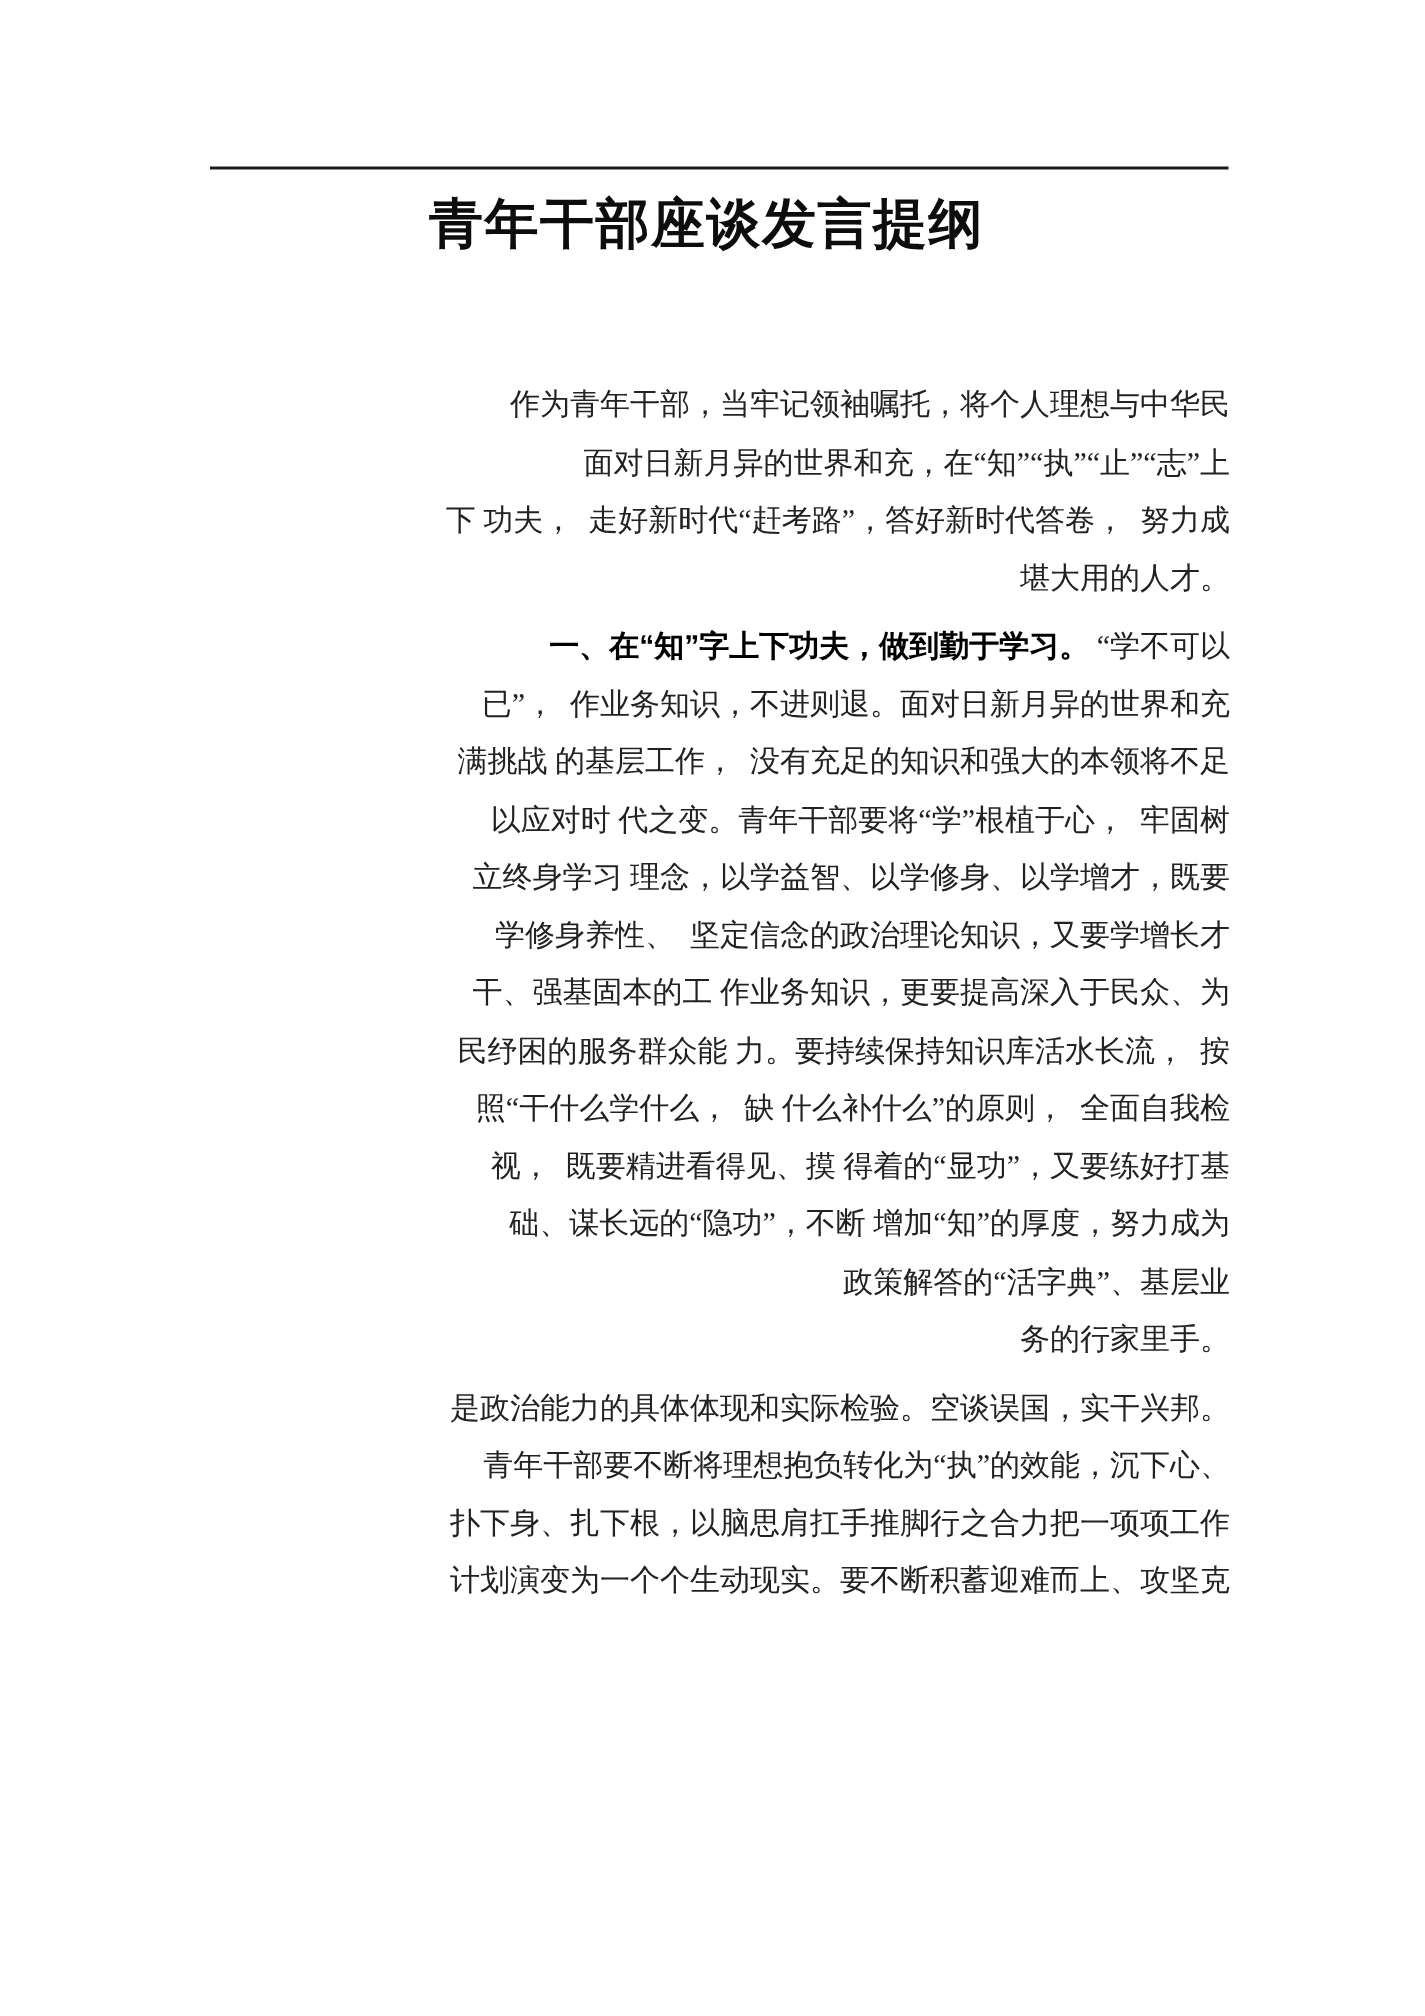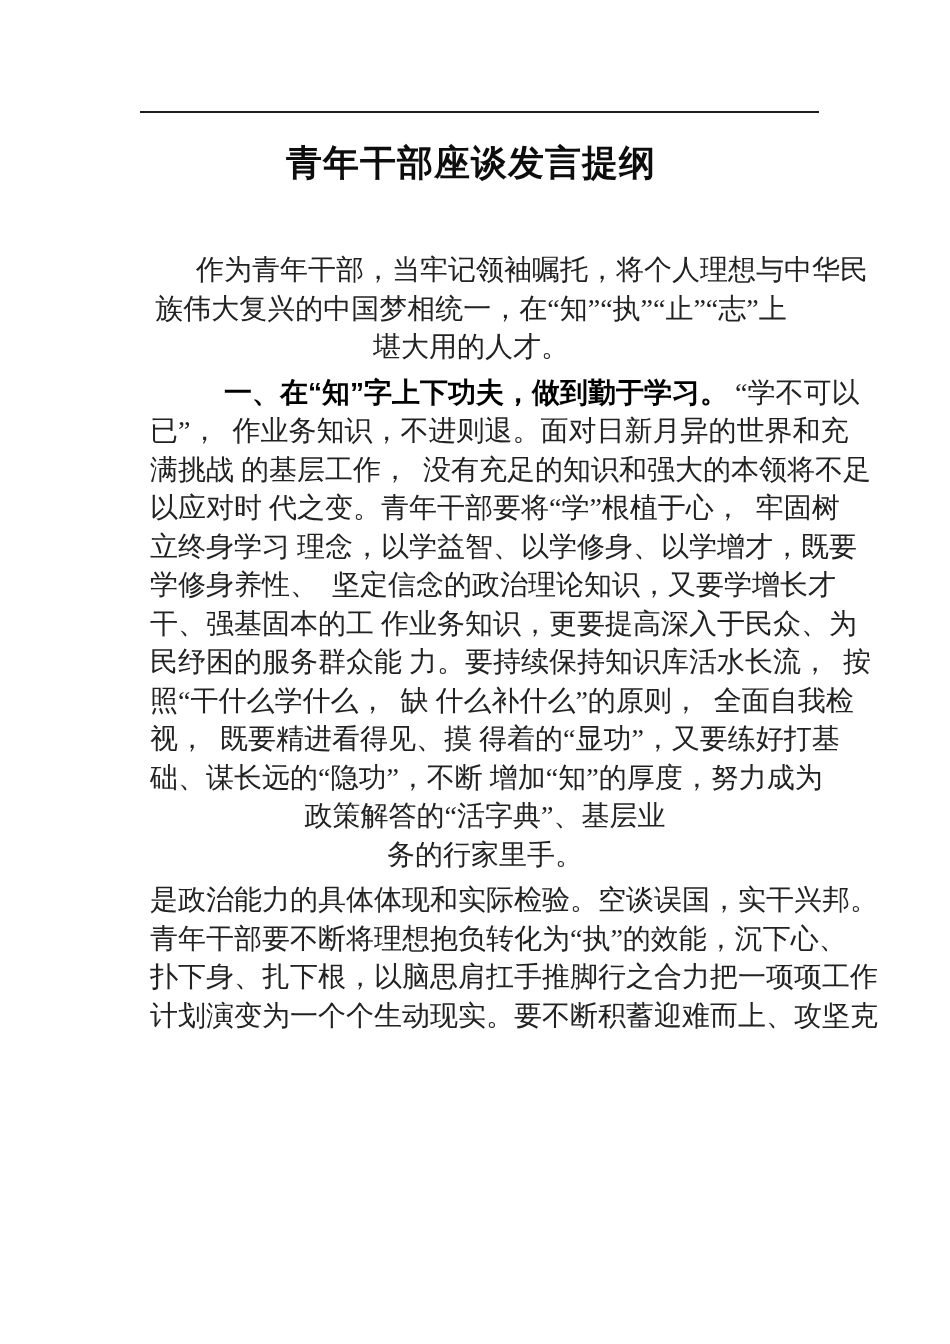--- a/index.html
+++ b/index.html
@@ -19,40 +19,40 @@
     position: absolute;
     left: 140px;
     top: 111px;
     width: 679px;
     height: 2px;
     background: #1c1c1c;
   }
   .doc-title {
     position: absolute;
     left: 122px;
-    top: 141px;
+    top: 127px;
     width: 698px;
     margin: 0;
     text-align: center;
     font-family: "Liberation Sans", sans-serif;
     font-weight: 700;
     font-size: 36px;
     line-height: 44px;
     color: #0d0d0d;
     letter-spacing: 1px;
   }
   .body-text {
     position: absolute;
     left: 122px;
     top: 251px;
     width: 698px;
-    font-size: 28px;
+    font-size: 20px;
     line-height: 38.5px;
     color: #222222;
-    text-align: center;
+    text-align: right;
   }
   .paragraph + .paragraph {
     margin-top: 7px;
     margin-left: 28px;
   }
   .line {
     white-space: pre;
   }
   .line.indent {
     text-indent: 74px;
@@ -68,21 +68,22 @@
 </style>
 </head>
 <body>
 
 <div class="page">
   <div class="header-rule"></div>
   <h1 class="doc-title">青年干部座谈发言提纲</h1>
   <div class="body-text">
       <div class="paragraph">
         <div class="line indent"><span class="run">作为青年干部，当牢记领袖嘱托，将个人理想与中华民</span></div>
-        <div class="line"><span class="run">族伟大复兴的中国梦相统一，在“知”“执”“止”“志”上</span></div>
+        <div class="line"><span class="run">面对日新月异的世界和充，在“知”“执”“止”“志”上</span></div>
+        <div class="line"><span class="run">下 功夫，  走好新时代“赶考路”，答好新时代答卷，  努力成</span></div>
         <div class="line"><span class="run">堪大用的人才。</span></div>
       </div>
       <div class="paragraph">
         <div class="line indent"><span class="run bold">一、在“知”字上下功夫，做到勤于学习。</span><span class="run"> “学不可以</span></div>
         <div class="line"><span class="run">已”，  作业务知识，不进则退。面对日新月异的世界和充</span></div>
         <div class="line"><span class="run">满挑战 的基层工作，  没有充足的知识和强大的本领将不足</span></div>
         <div class="line"><span class="run">以应对时 代之变。青年干部要将“学”根植于心，  牢固树</span></div>
         <div class="line"><span class="run">立终身学习 理念，以学益智、以学修身、以学增才，既要</span></div>
         <div class="line"><span class="run">学修身养性、  坚定信念的政治理论知识，又要学增长才</span></div>
         <div class="line"><span class="run">干、强基固本的工 作业务知识，更要提高深入于民众、为</span></div>

